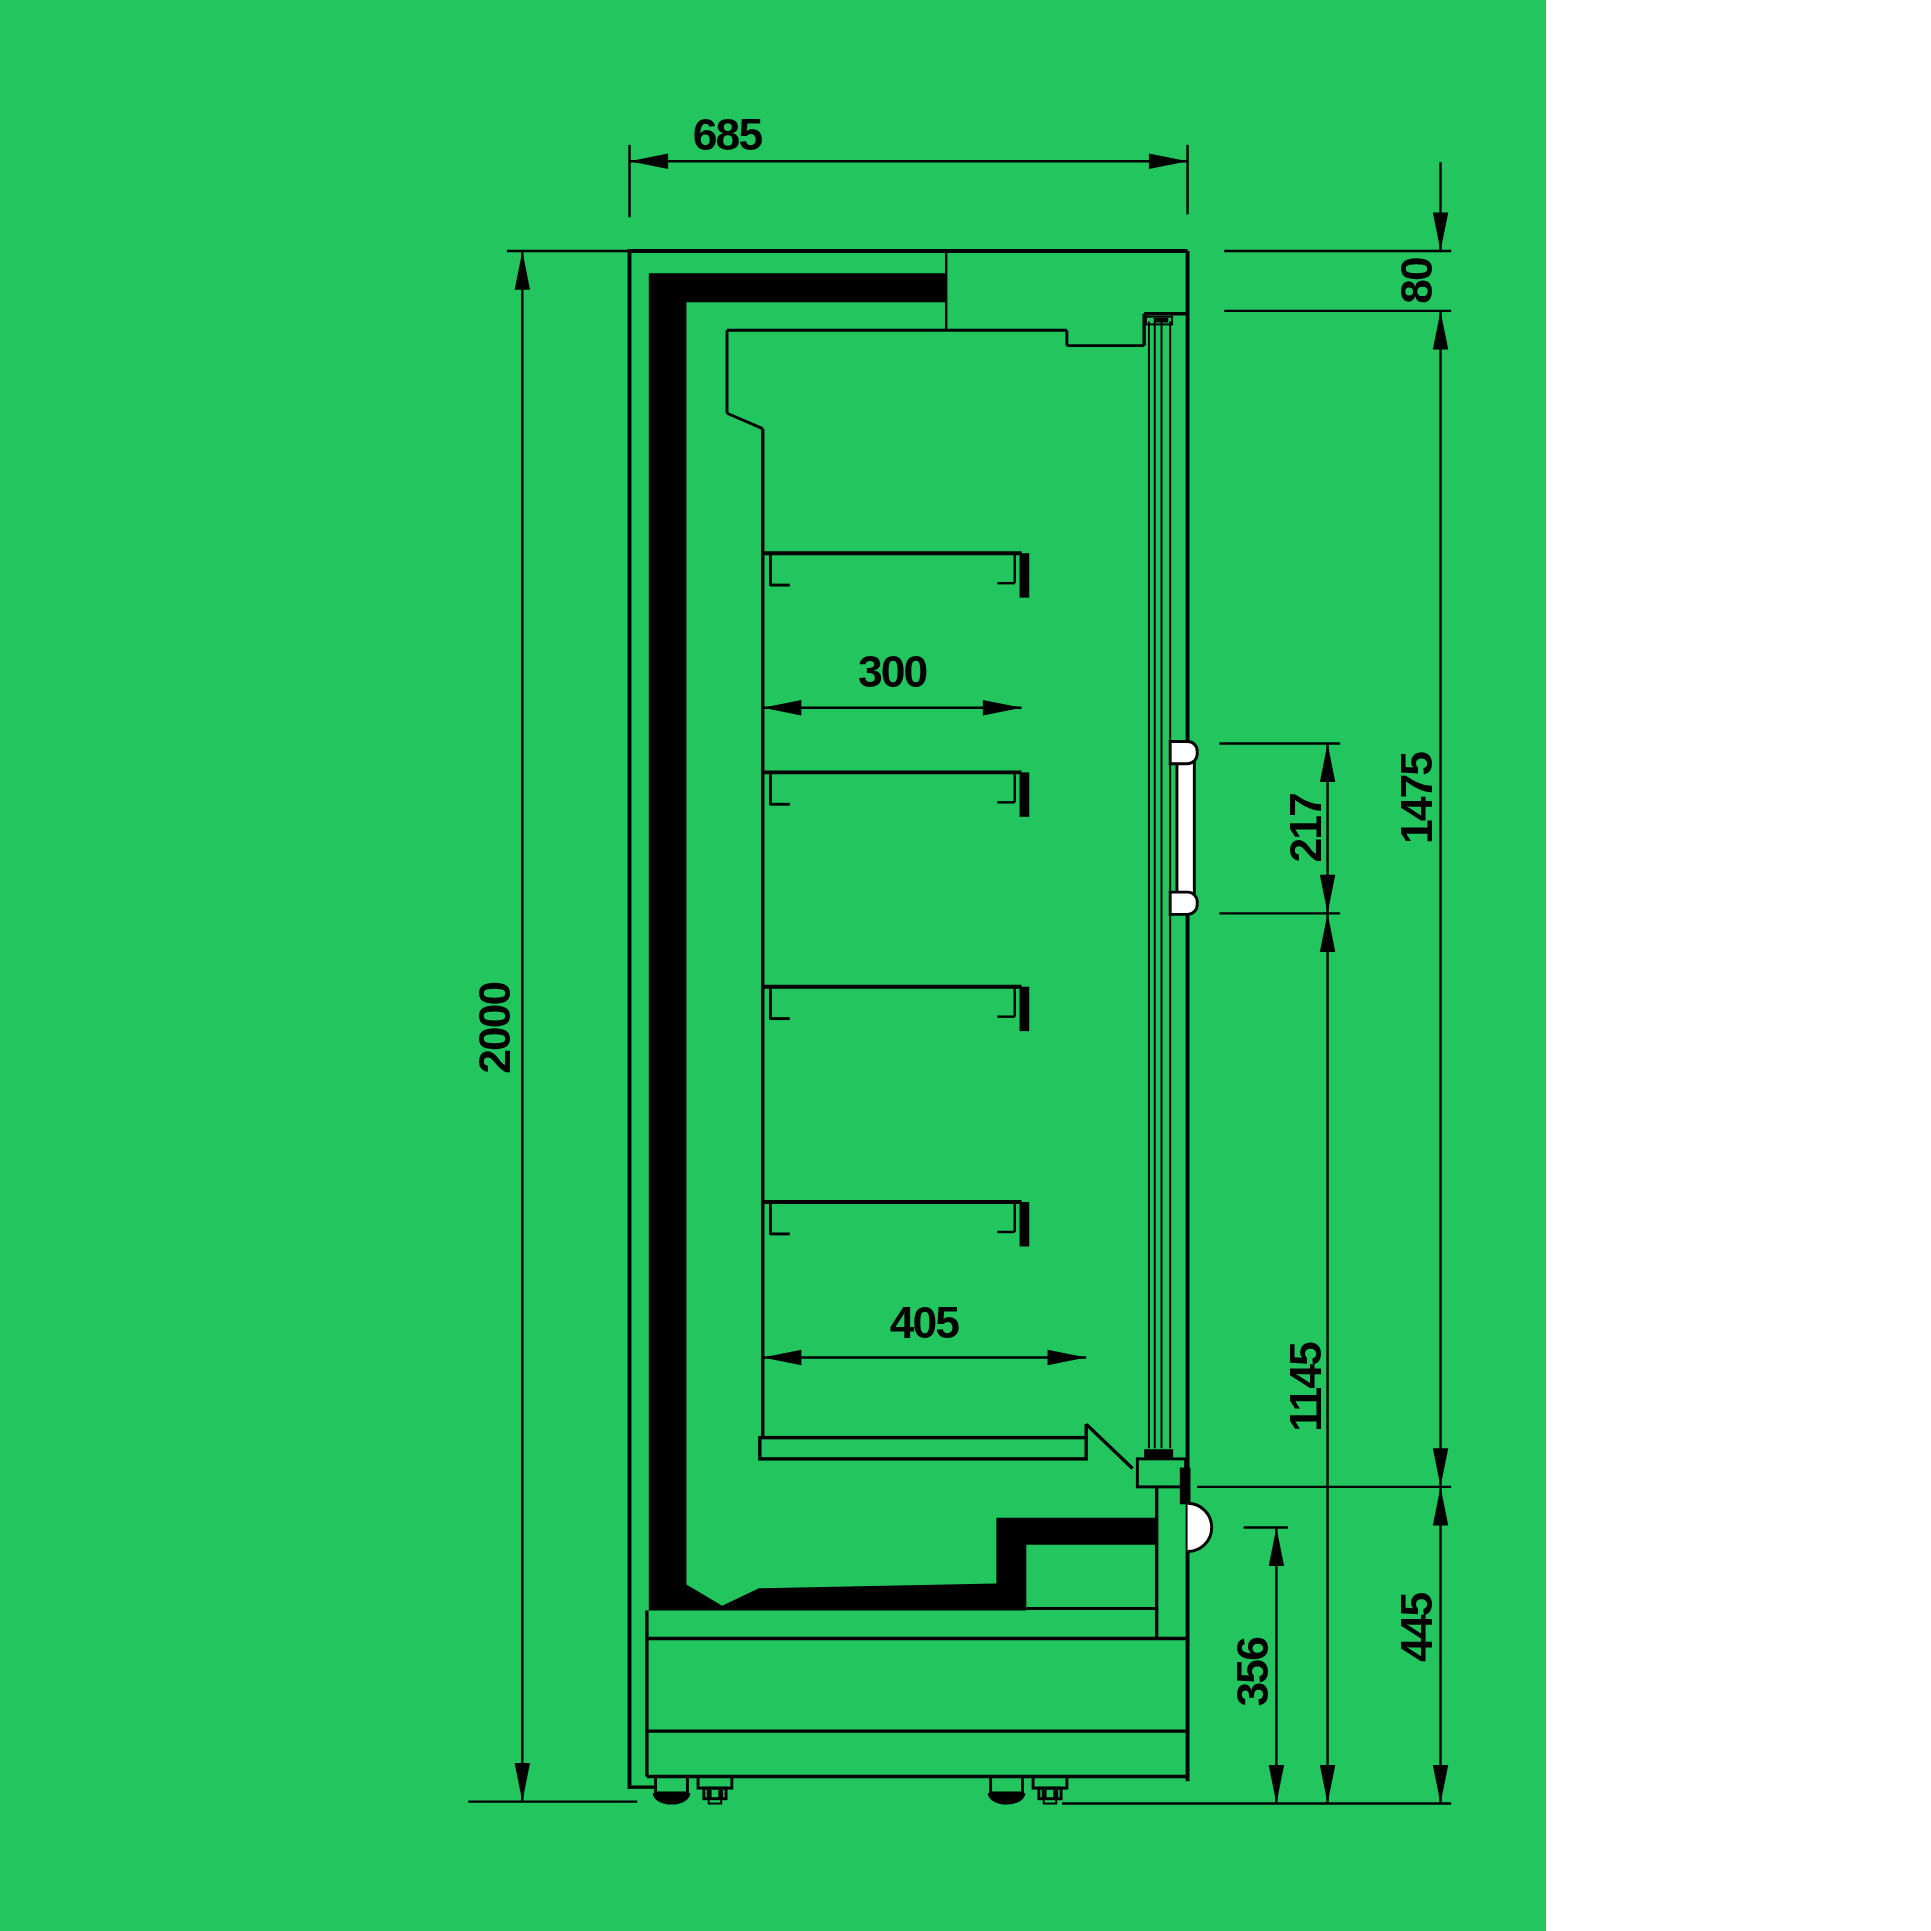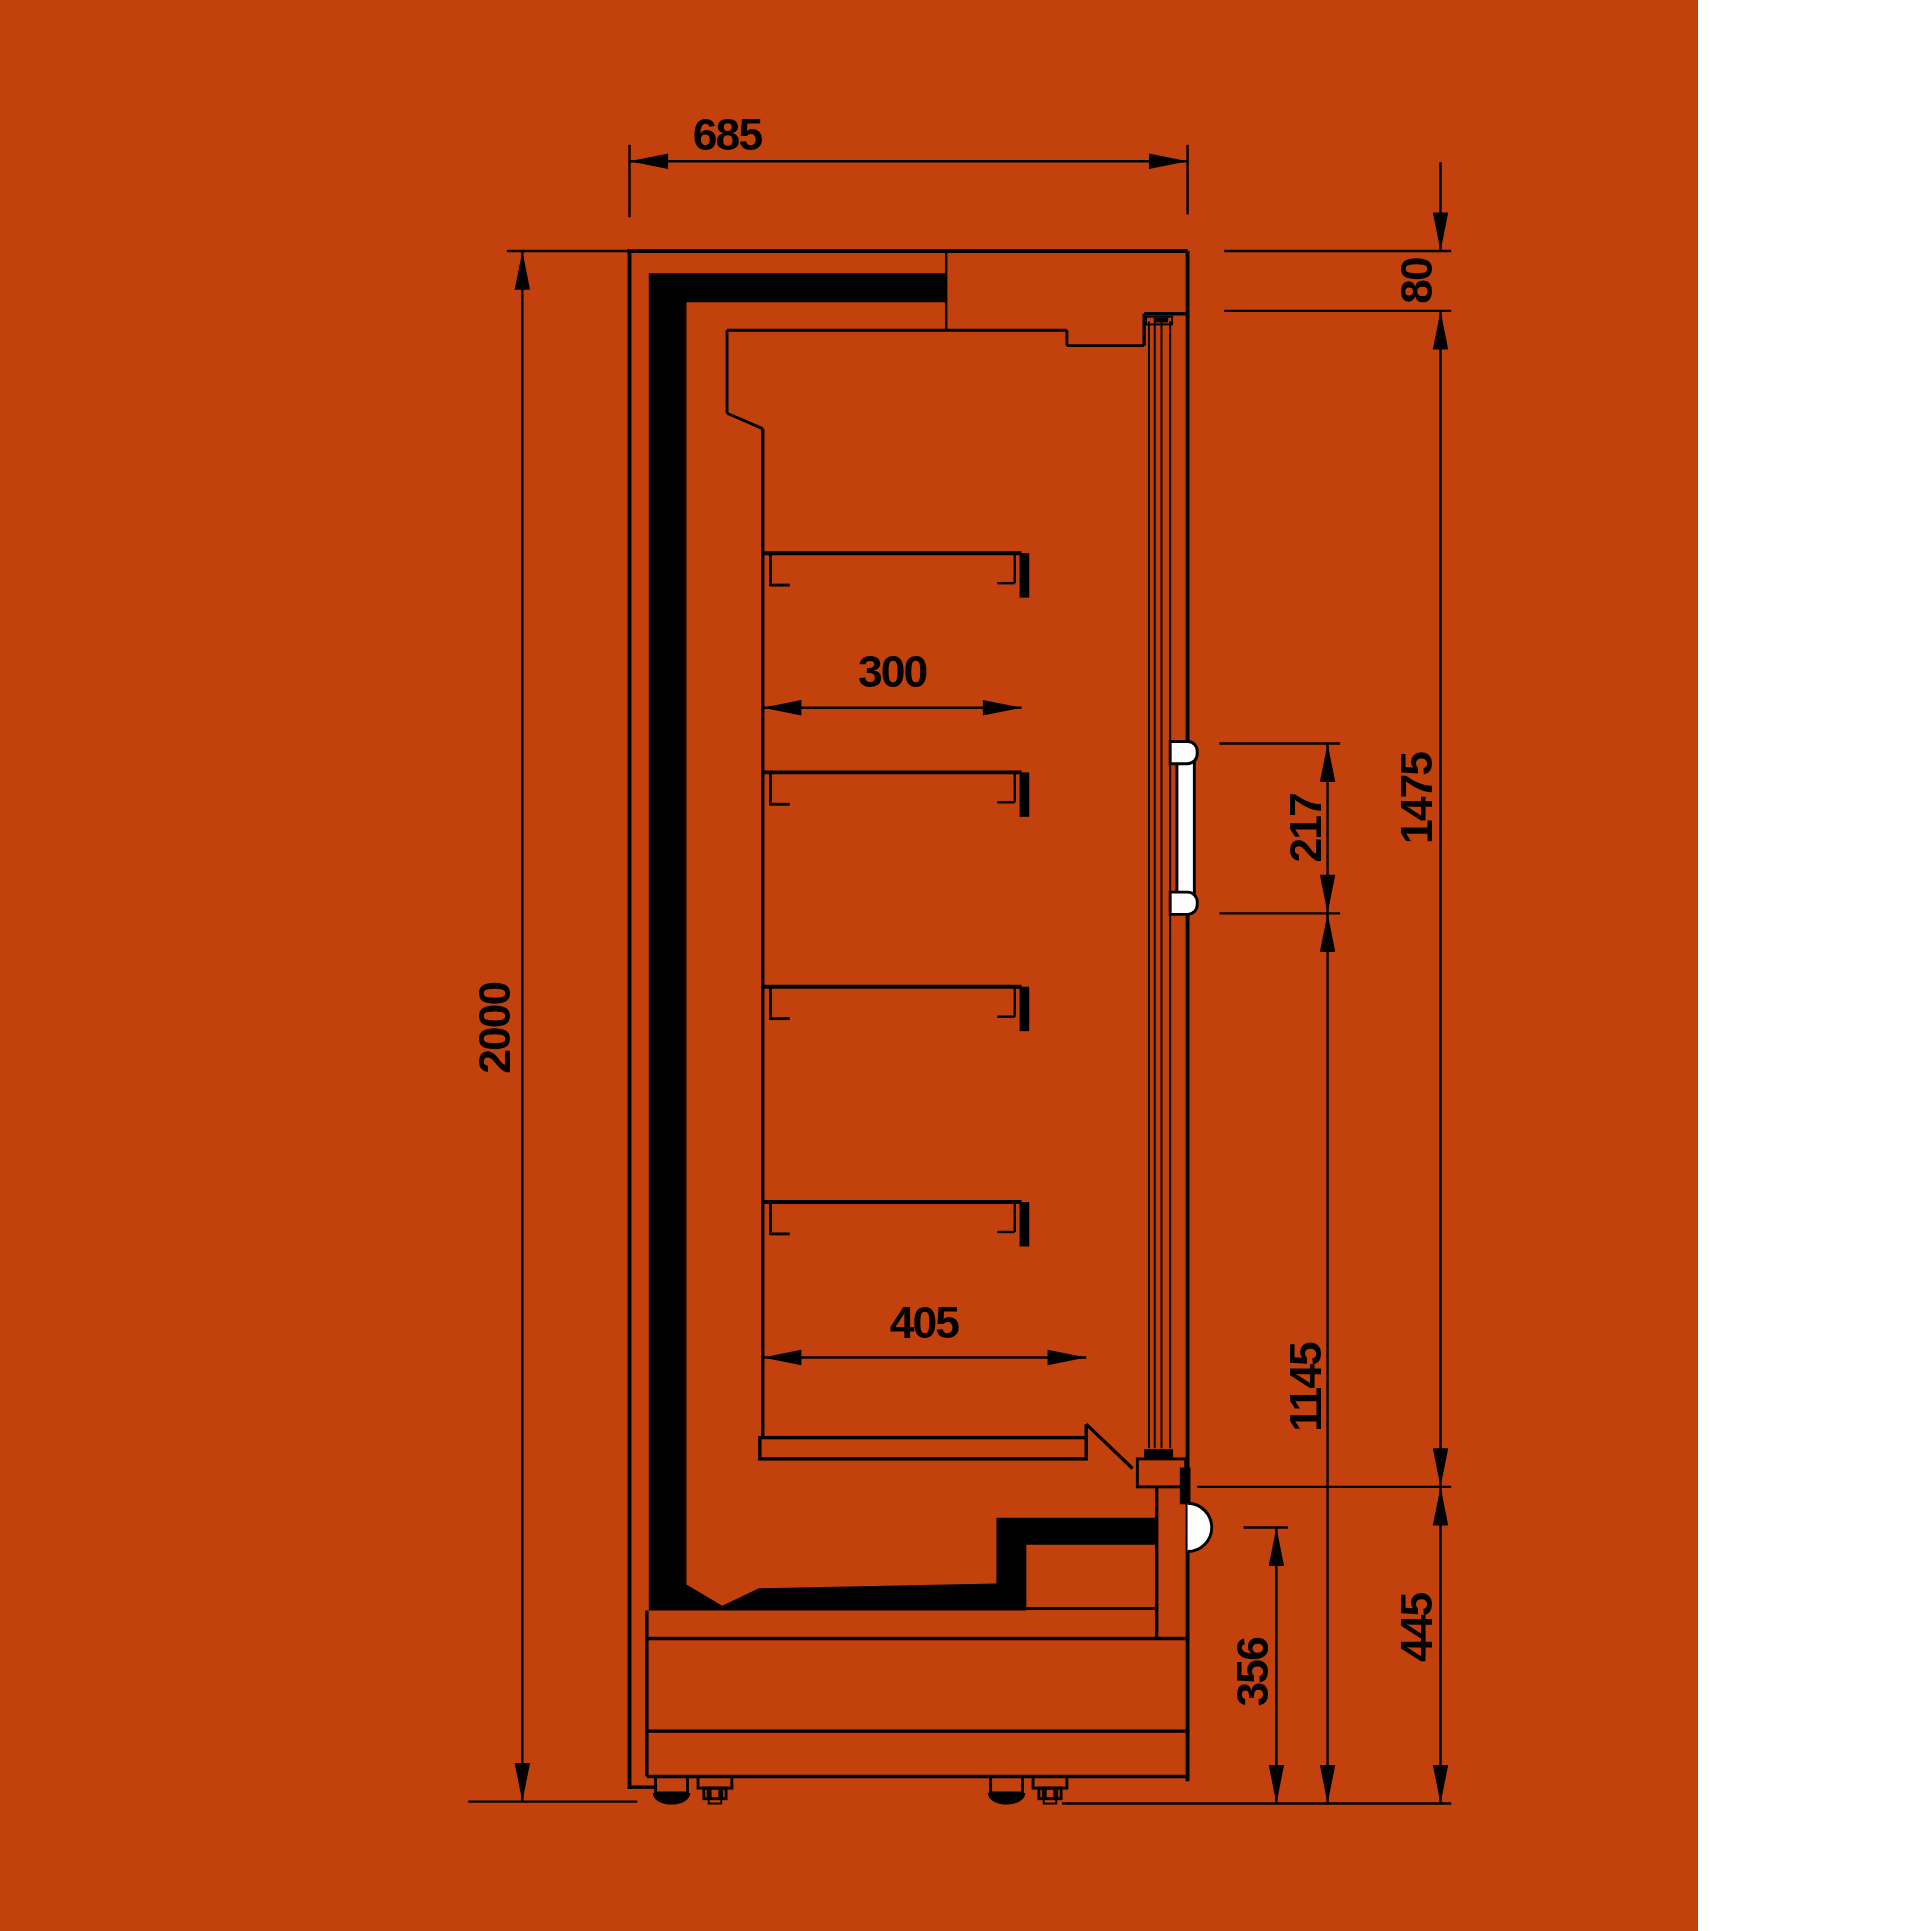--- a/index.html
+++ b/index.html
@@ -1,16 +1,16 @@
 <!DOCTYPE html>
 <html><head>
 <meta charset="utf-8">
 <style>
   html,body{margin:0;padding:0;background:#ffffff;}
-  .stage{position:relative;width:1698px;height:1931px;background:#c2410c;overflow:hidden;}
+  .stage{position:relative;width:1546px;height:1931px;background:#22c55e;overflow:hidden;}
   svg{display:block}
   .s2{stroke:#000;stroke-width:2;fill:none}
   .s25{stroke:#000;stroke-width:2.5;fill:none}
   .s3{stroke:#000;stroke-width:3;fill:none}
   .s35{stroke:#000;stroke-width:3.5;fill:none}
   .s4{stroke:#000;stroke-width:4;fill:none}
   .blk{fill:#000;stroke:none}
   .whs3{fill:#fff;stroke:#000;stroke-width:3}
   .dim{font-family:"Liberation Sans",sans-serif;font-weight:bold;font-size:46px;letter-spacing:-2px;fill:#000;}
   .mid{text-anchor:middle}

